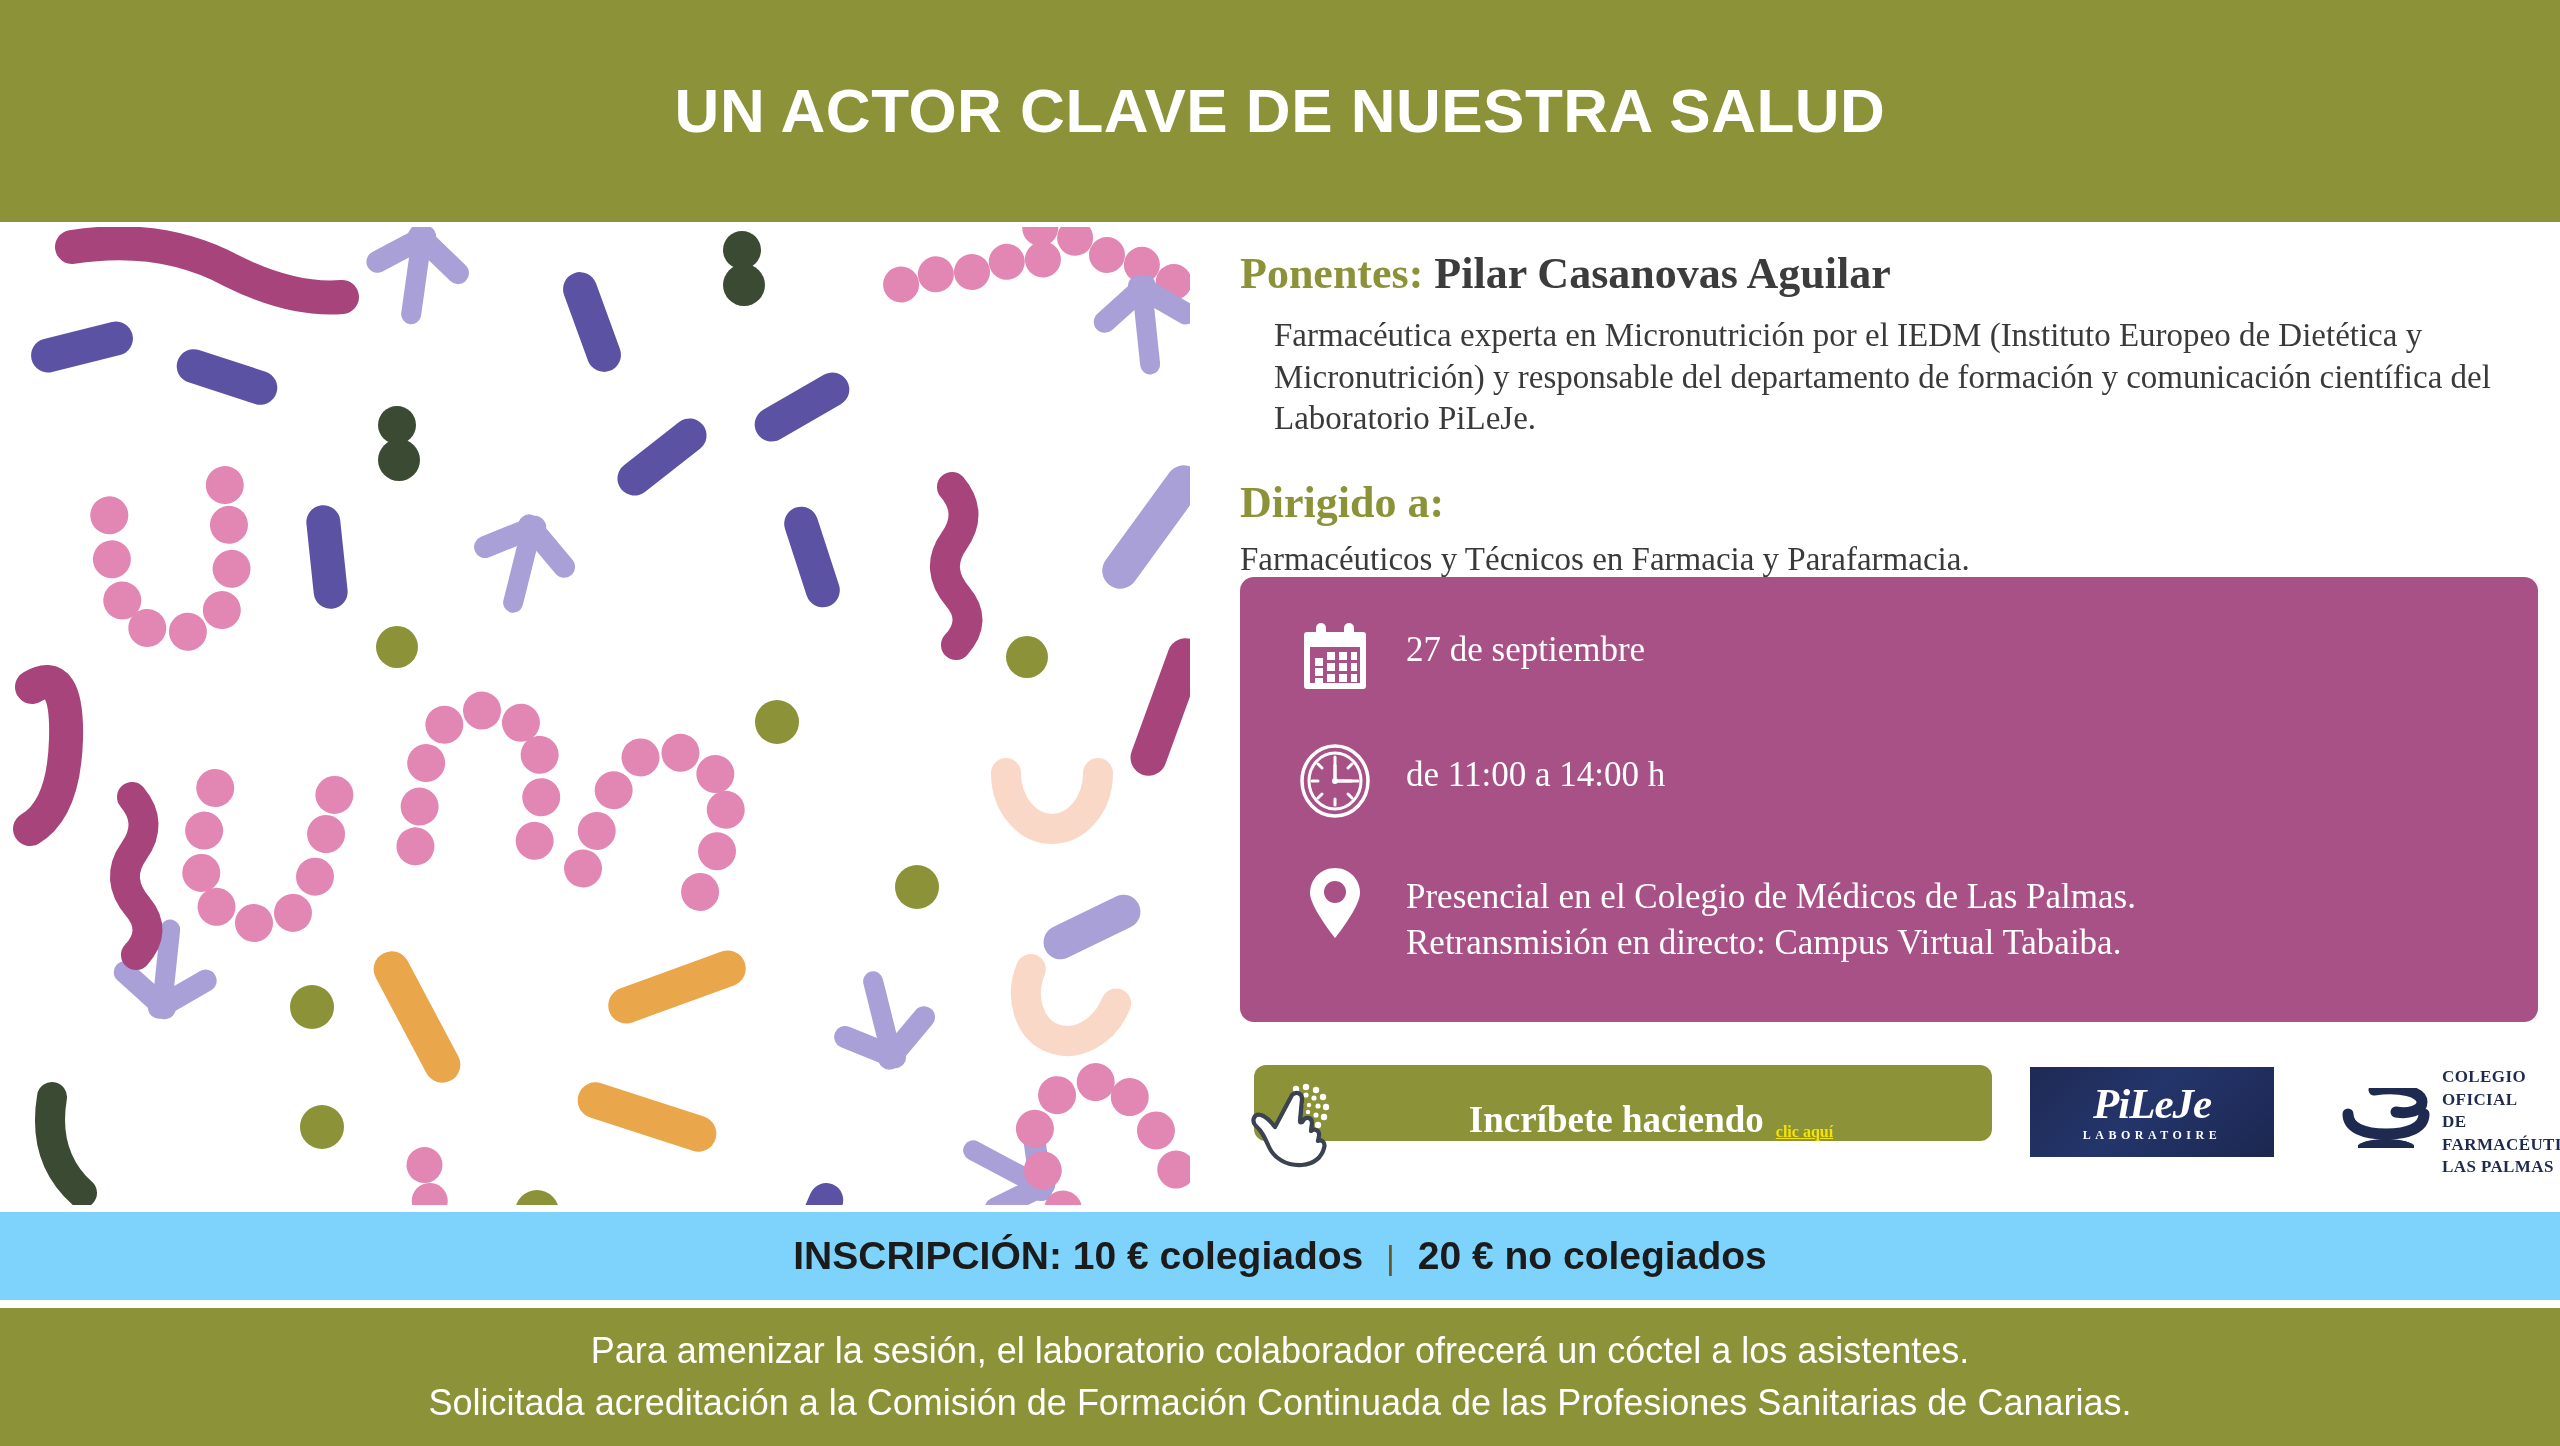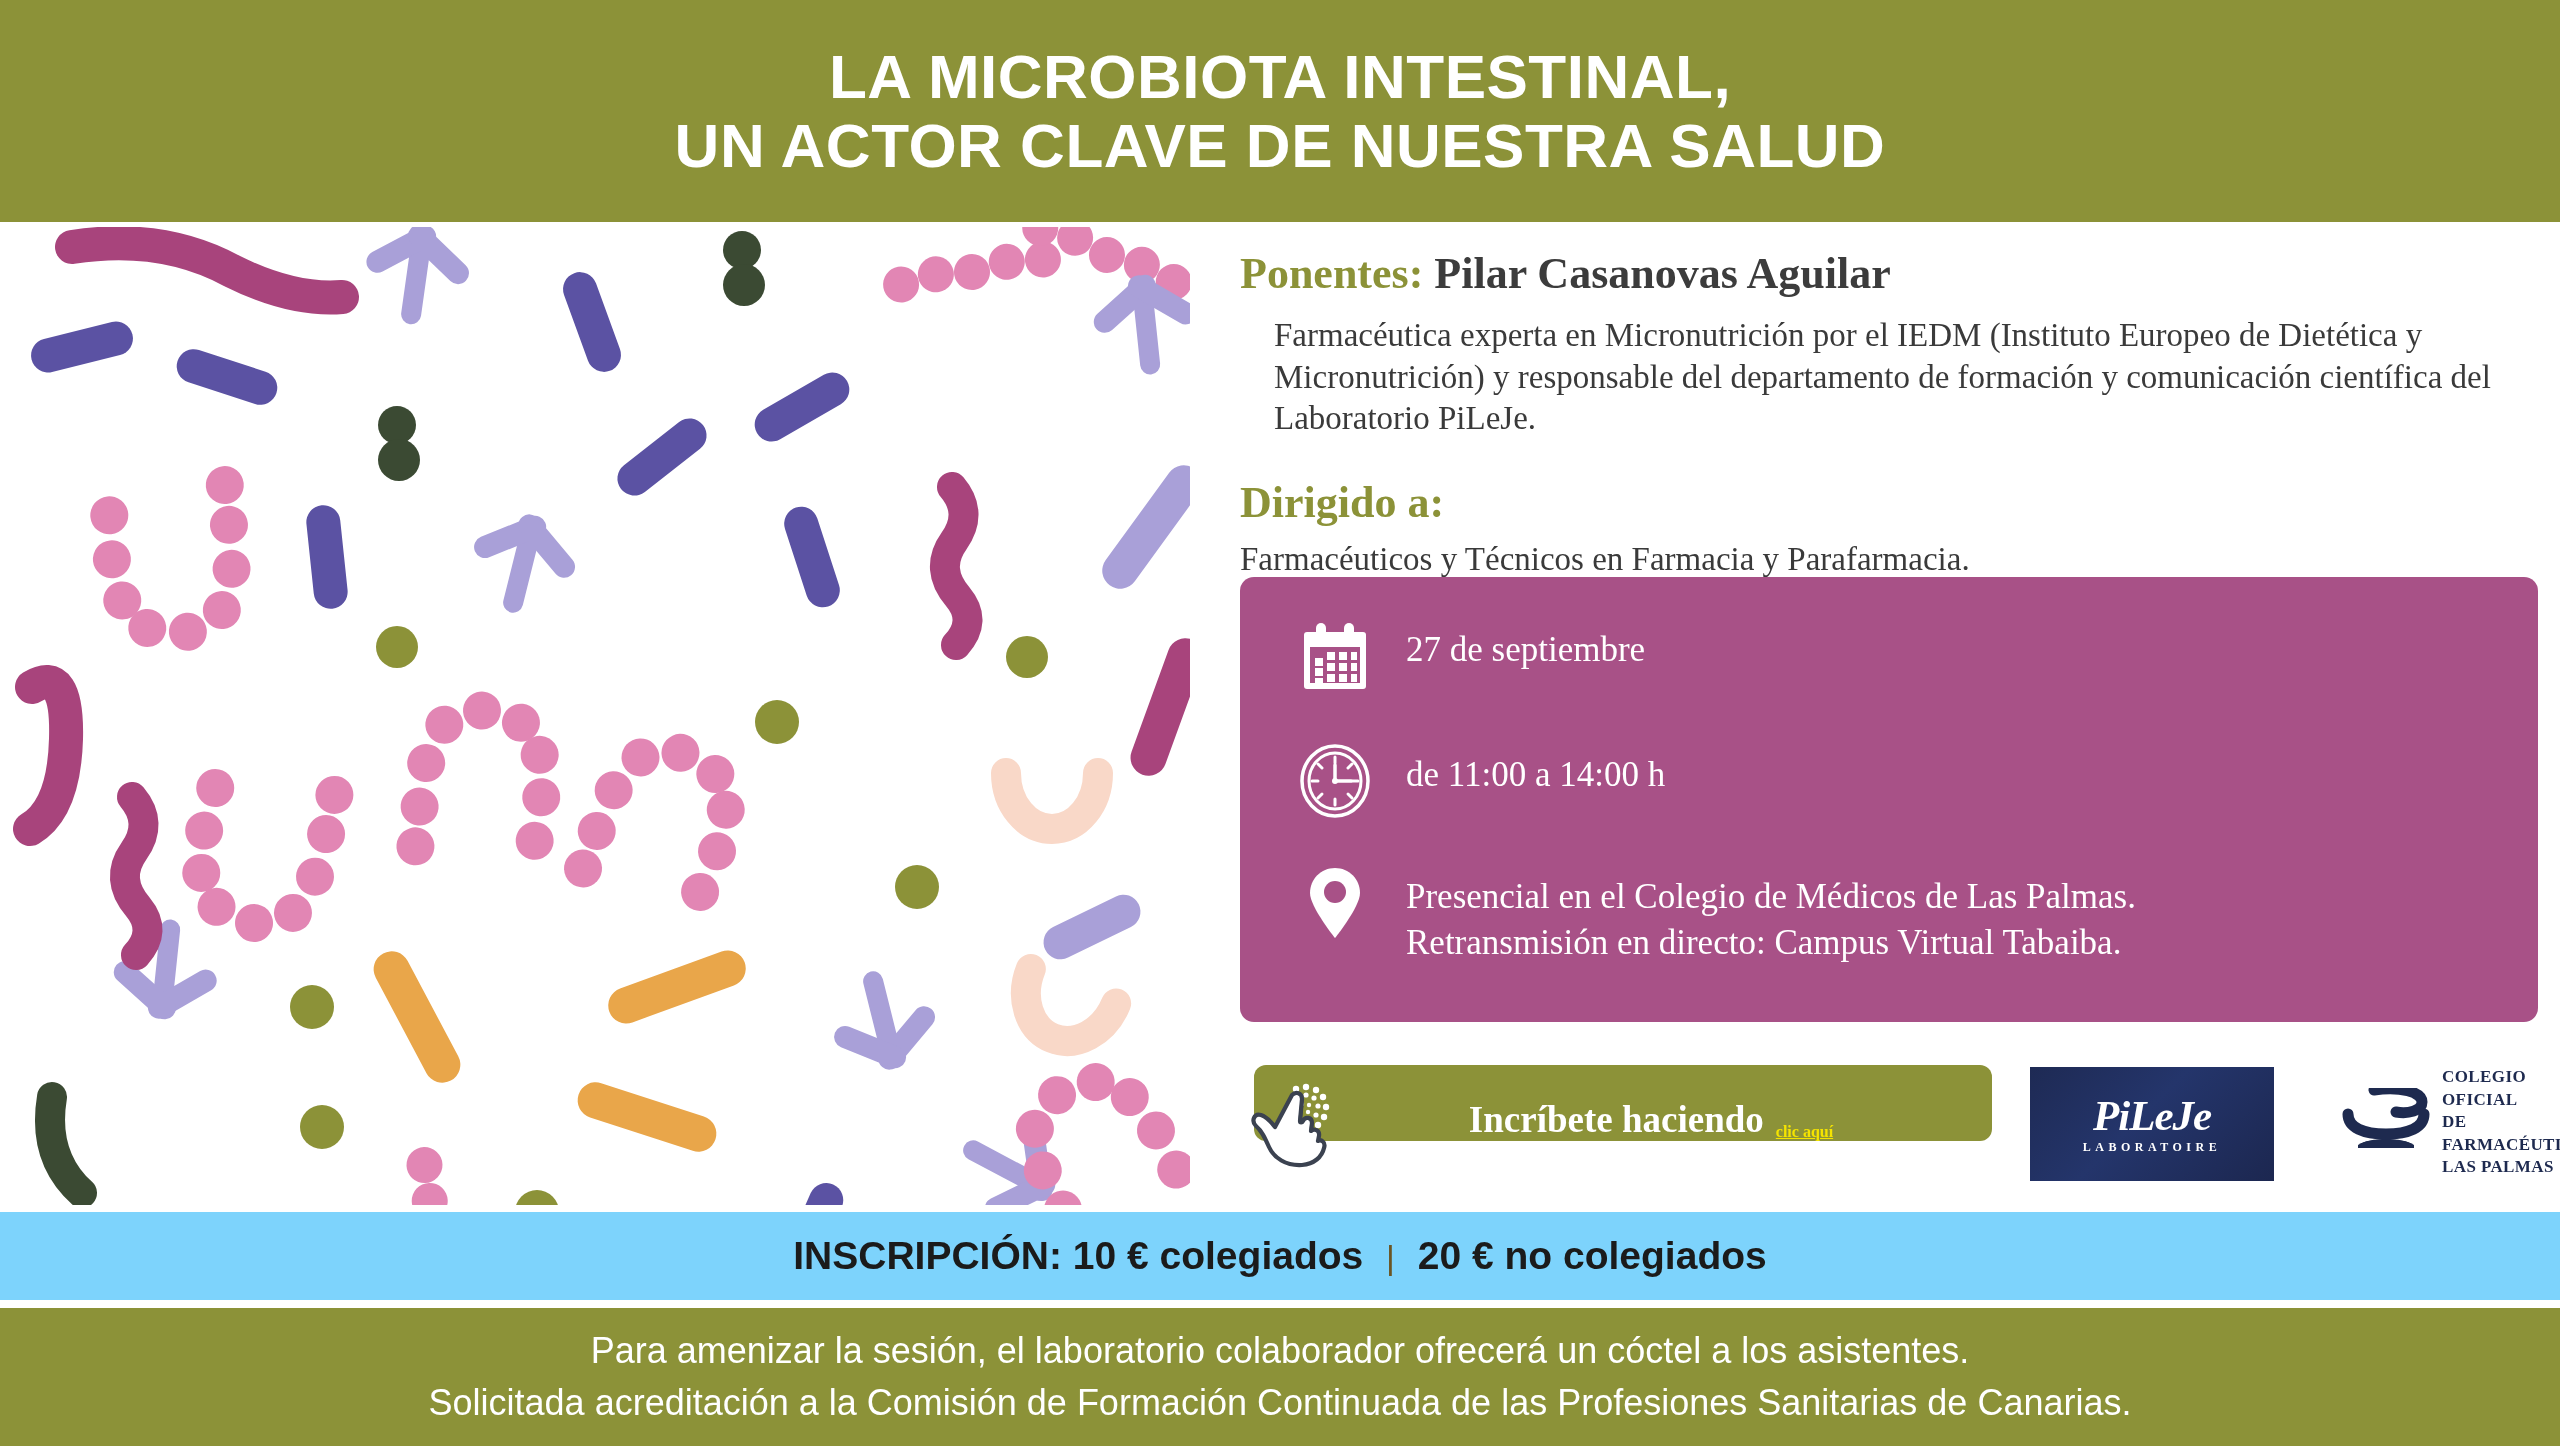--- a/index.html
+++ b/index.html
@@ -128,21 +128,21 @@
     position:absolute;left:-6px;top:6px;width:120px;height:104px;
     pointer-events:none;
   }
   .hand-icon svg{display:block;}
 
   
   .logos{
     position:absolute;left:790px;top:820px;width:520px;height:140px;
   }
   .pileje-logo{
-    position:absolute;left:0;top:18px;width:244px;height:114px;
+    position:absolute;left:0;top:18px;width:244px;height:90px;
     background:linear-gradient(135deg,#1e2a54 0%,#24356b 45%,#1c2750 100%);
     display:flex;flex-direction:column;align-items:center;justify-content:center;
   }
   .pileje-name{
     color:#ffffff;font-size:43px;font-weight:bold;font-style:italic;
     line-height:1;letter-spacing:-1px;
   }
   .pileje-sub{
     color:#ffffff;font-size:12px;letter-spacing:4.5px;margin-top:3px;
     font-weight:bold;
@@ -178,21 +178,20 @@
     display:flex;flex-direction:column;align-items:center;justify-content:center;
   }
   .footer-line{
     color:#ffffff;font-size:36px;line-height:1.45;text-align:center;white-space:nowrap;
   }
 </style>
 </head>
 <body>
 
 <div class="header">
-  <div class="header-line">LA MICROBIOTA INTESTINAL,</div>
   <div class="header-line">UN ACTOR CLAVE DE NUESTRA SALUD</div>
 </div>
 
 <div class="body-area">
 
   <div class="illustration">
     <svg viewBox="0 0 1178 978" xmlns="http://www.w3.org/2000/svg">
       <rect x="0" y="0" width="1178" height="978" fill="#ffffff"></rect>
       <defs>
 

